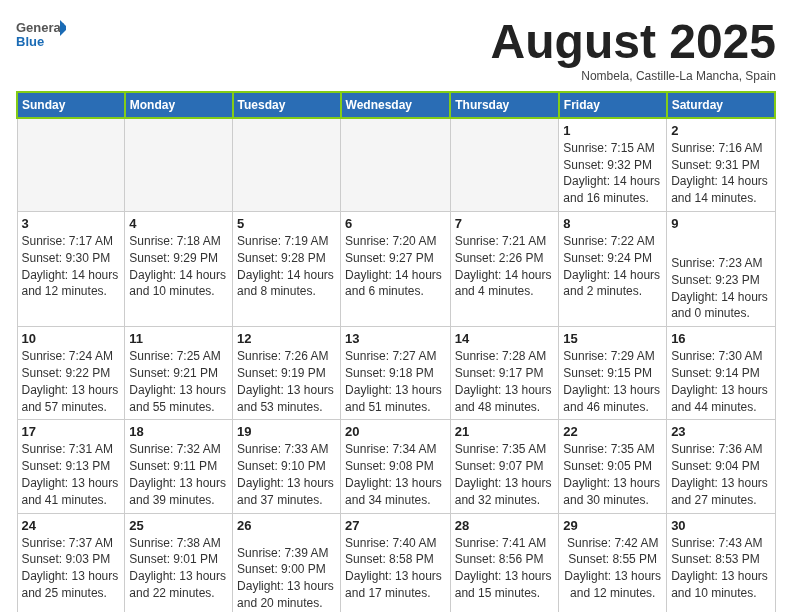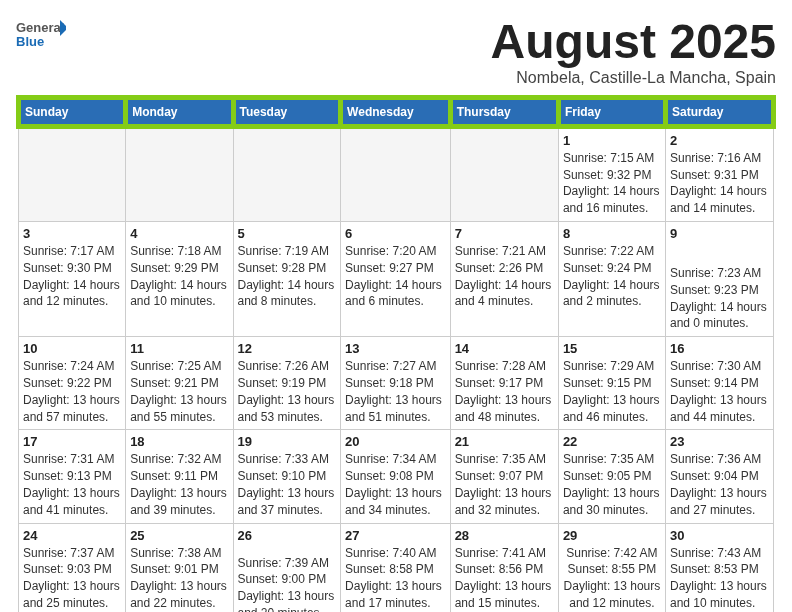--- a/index.html
+++ b/index.html
@@ -24,36 +24,36 @@
     .title-area {
       text-align: right;
     }
     .month-title {
       font-size: 48px;
       font-weight: bold;
       color: #222;
       line-height: 1.1;
     }
     .location-title {
-      font-size: 16px;
+      font-size: 12px;
       color: #444;
     }
     table {
       width: 100%;
       border-collapse: collapse;
       font-size: 11px;
     }
     thead tr th {
       background-color: #2a6db5;
       color: #fff;
       padding: 5px 4px;
       text-align: left;
       font-size: 12px;
       font-weight: bold;
-      border: 5px solid #84cc16;
+      border: 2px solid #84cc16;
     }
     tbody tr td {
       border: 1px solid #ccc;
       vertical-align: top;
       padding: 4px 4px;
       height: 78px;
       width: 113px;
     }
     .day-num {
       font-size: 13px;

